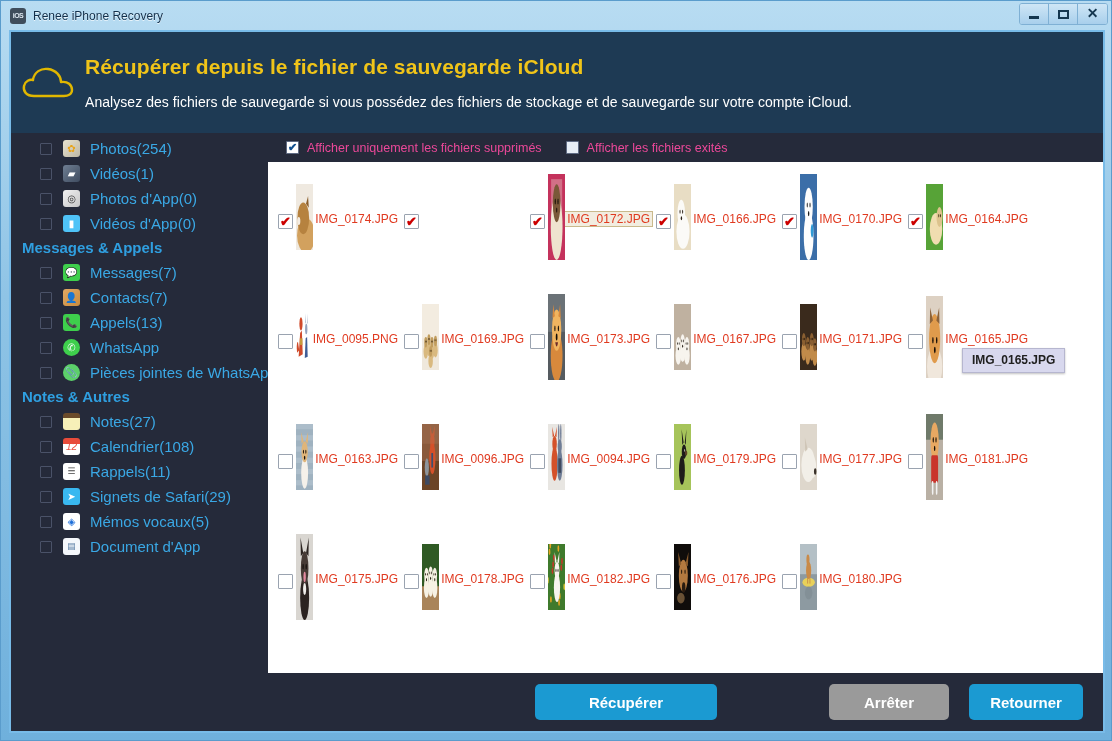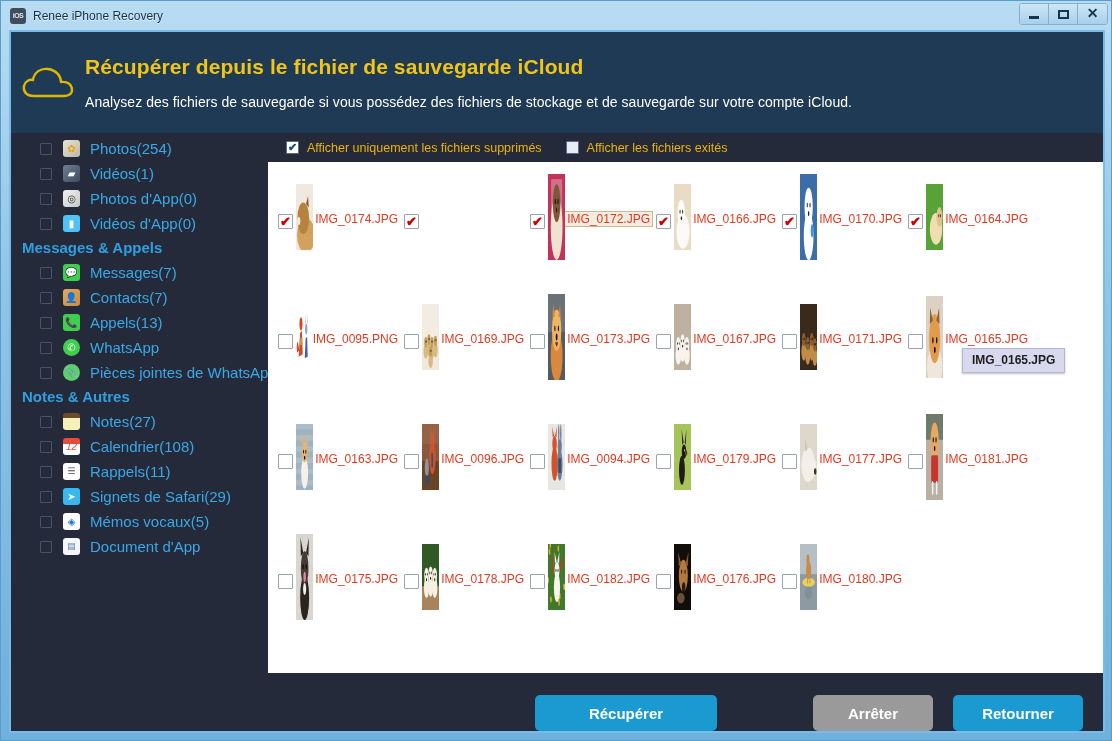--- a/index.html
+++ b/index.html
@@ -129,21 +129,21 @@
     background: #252a3a; padding-left: 18px;
   }
   .fb-item { display: flex; align-items: center; margin-right: 24px; }
   .fb-box {
     width: 13px; height: 13px; border: 1px solid #5f6b84; background: #e8eef6;
     margin-right: 8px; display: flex; align-items: center; justify-content: center;
     border-radius: 1px;
   }
   .fb-box.on { background: #fff; }
   .fb-box .tick { color: #12508f; font-size: 11px; font-weight: bold; line-height: 1; }
-  .fb-lbl { color: #eab308; font-size: 12.5px; white-space: nowrap; }
+  .fb-lbl { color: #ec4899; font-size: 12.5px; white-space: nowrap; }
 
   #gallery {
     flex: 1 1 auto; background: #ffffff; margin: 0 0 0 0;
     margin-left: 0; overflow: hidden; position: relative;
     padding: 6px 0 0 0;
   }
   #gallery-inner { padding: 6px 8px 0 10px; }
   .row {
     display: flex; align-items: flex-start; height: 120px;
   }
@@ -178,32 +178,32 @@
     background: #d8d8ee; border: 1px solid #b6b6cf;
     padding: 4px 9px 5px 9px;
     font-size: 12px; font-weight: bold; color: #202020;
     box-shadow: 0 1px 2px rgba(0,0,0,.25);
     white-space: nowrap; z-index: 50;
   }
 
   
   #footer {
     height: 58px; flex: 0 0 58px; background: #252a3a;
-    display: flex; align-items: flex-end; position: relative;
+    display: flex; align-items: center; position: relative;
   }
   .btn {
     height: 36px; border-radius: 5px; border: none;
     color: #fff; font-size: 15px; font-weight: bold;
     font-family: "Liberation Sans", sans-serif;
     display: flex; align-items: center; justify-content: center;
     cursor: pointer;
   }
   #btn-recover { width: 182px; margin-left: 267px; background: #1b9ad2; }
   #btn-stop { width: 120px; background: #9a9a9a; margin-left: auto; }
-  #btn-back { width: 130px; background: #1b9ad2; margin-left: 20px; margin-right: 20px; }
+  #btn-back { width: 114px; background: #1b9ad2; margin-left: 20px; margin-right: 20px; }
 
   
   .pic { position: relative; }
 </style>
 </head>
 <body>
 
 <div id="window">
 
   <div id="titlebar">

